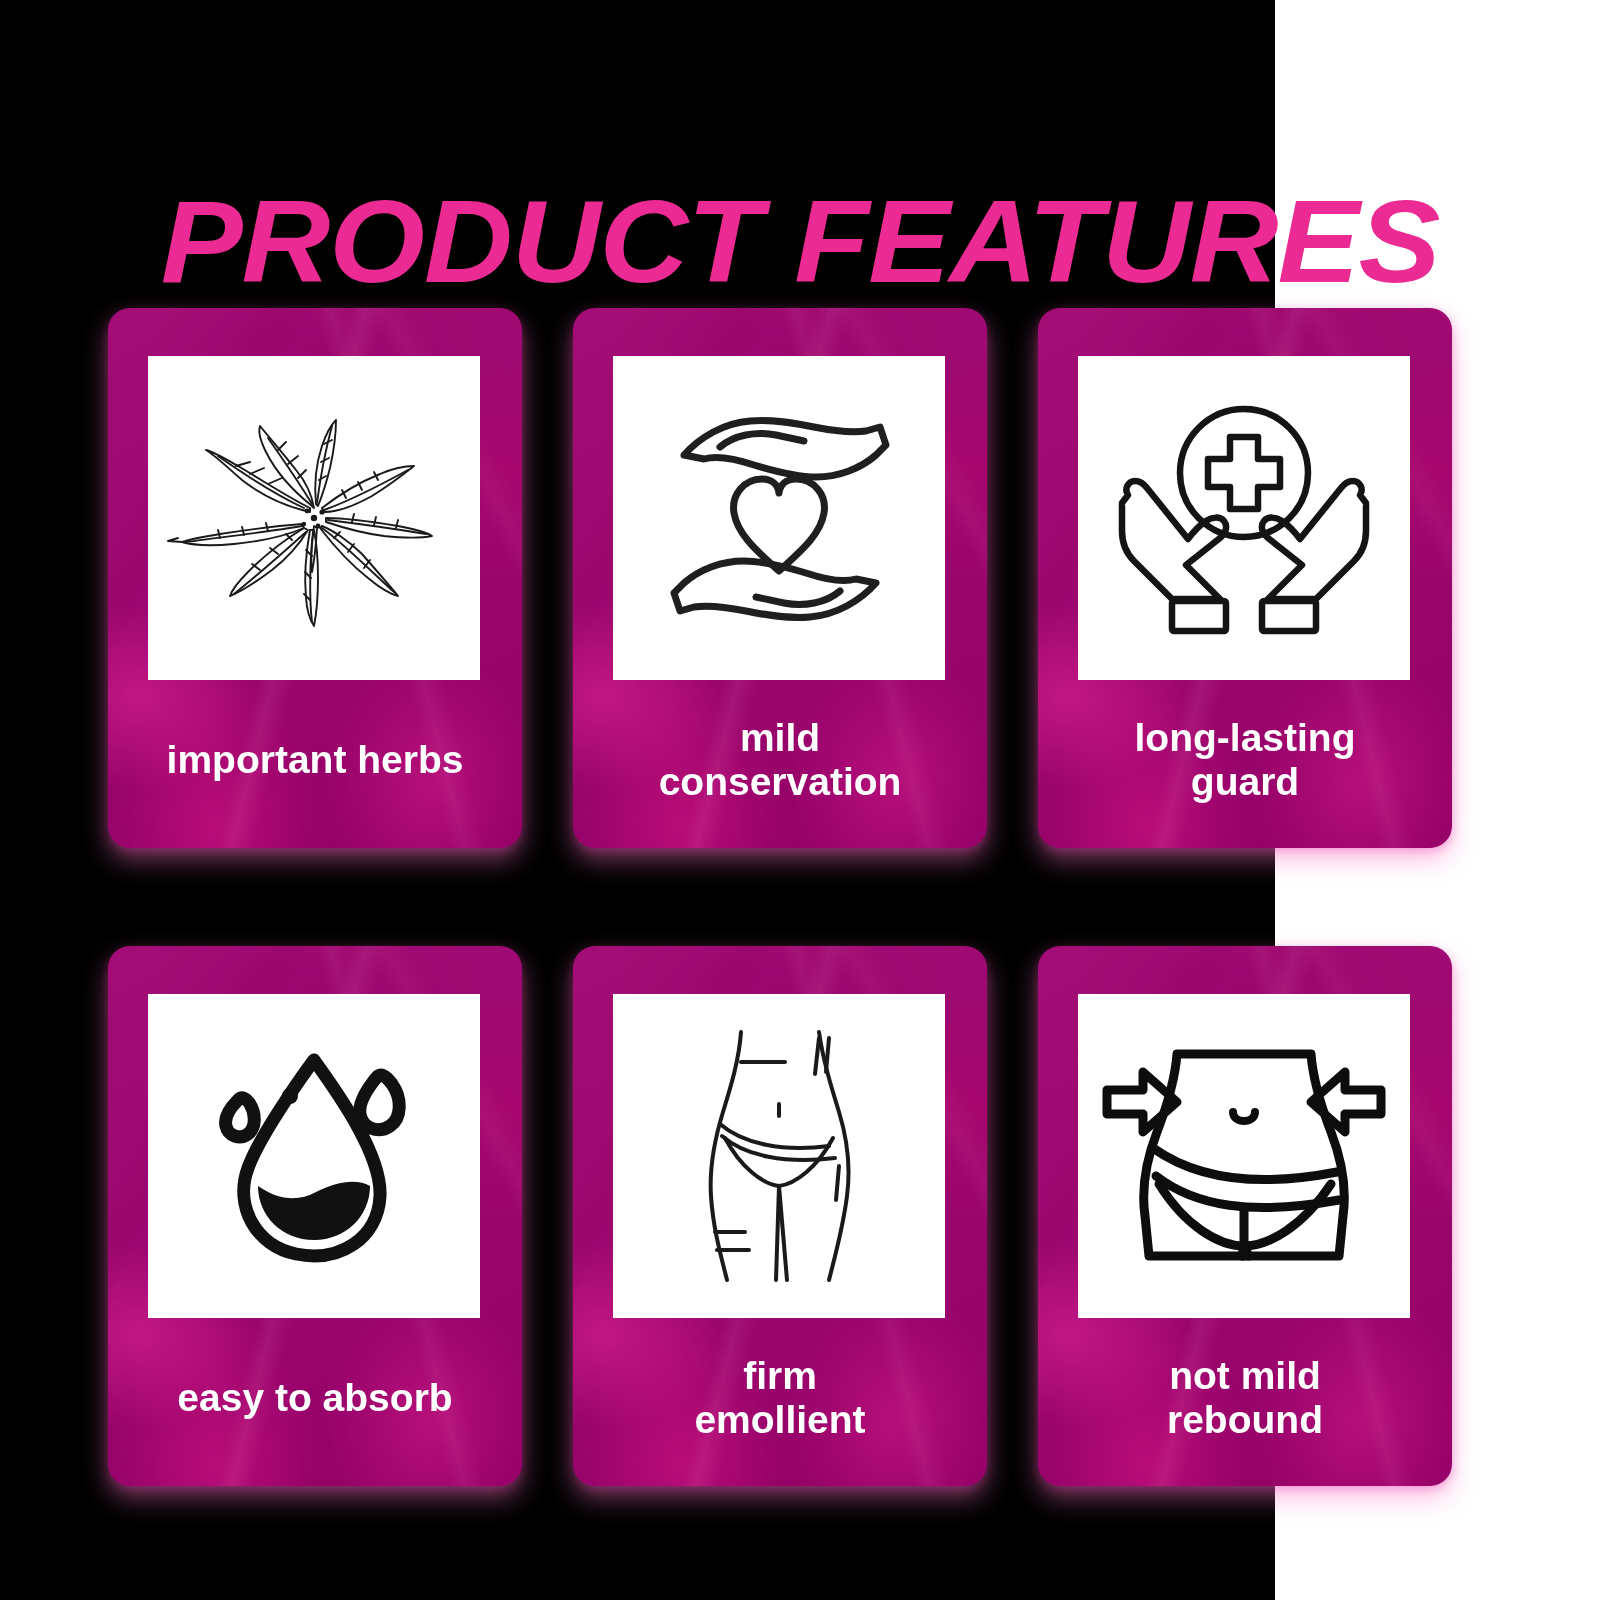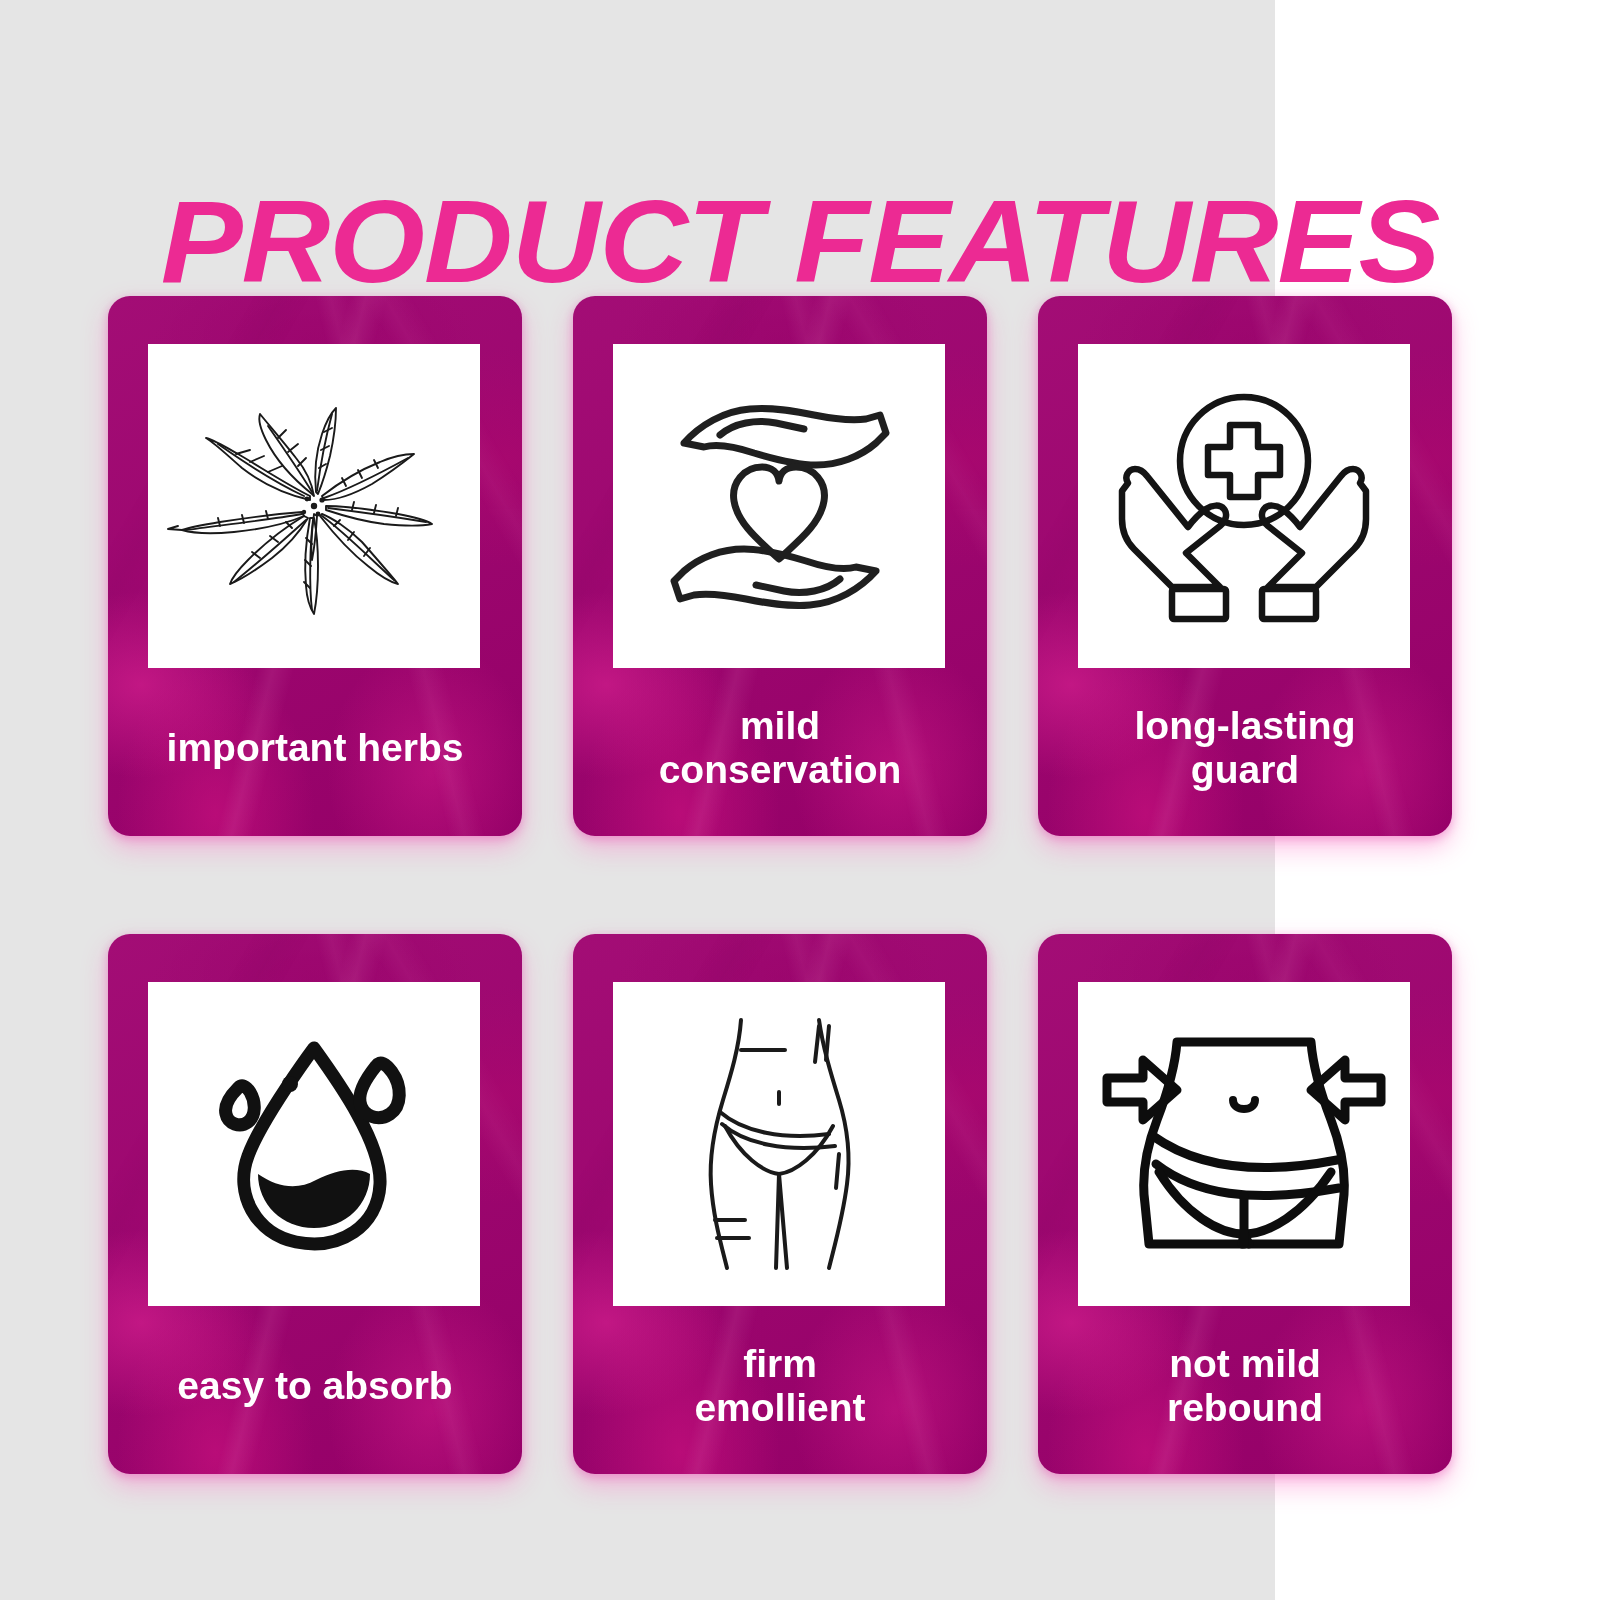--- a/index.html
+++ b/index.html
@@ -12,21 +12,21 @@
     background: #ffffff;
     font-family: "Liberation Sans", sans-serif;
     overflow: hidden;
     position: relative;
   }
 
   #page {
     position: relative;
     width: 1275px;
     height: 1600px;
-    background: #e5e5e5;
+    background: #000000;
   }
 
   
   .page-title {
     position: absolute;
     top: 104px;
     left: 0;
     width: 1600px;
     text-align: center;
     font-family: "Liberation Sans", sans-serif;
@@ -38,21 +38,21 @@
     color: #ec2a93;
     transform: scaleX(1.06);
     transform-origin: 50% 50%;
     white-space: nowrap;
     user-select: none;
   }
 
   
   .card-grid {
     position: absolute;
-    top: 296px;
+    top: 308px;
     left: 108px;
     width: 1404px;
     display: grid;
     grid-template-columns: repeat(3, 414px);
     grid-column-gap: 51px;
     grid-row-gap: 98px;
   }
 
   .feature-card {
     position: relative;

